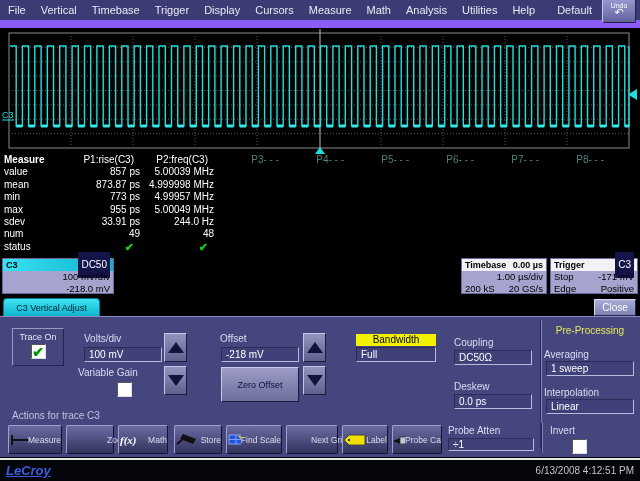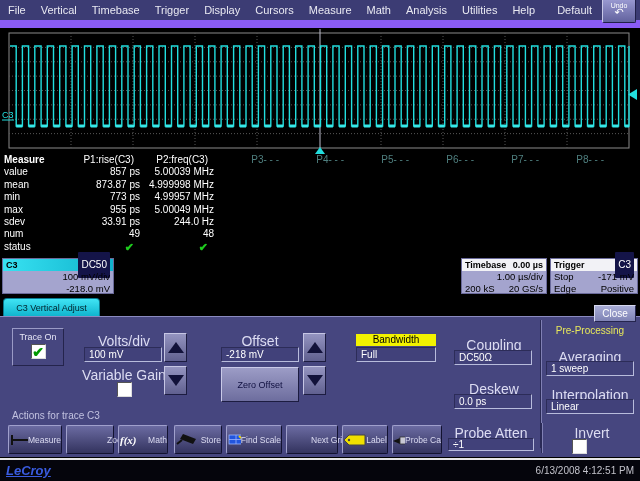--- a/index.html
+++ b/index.html
@@ -38,24 +38,24 @@
   .desc-body{font-size:9.5px;color:#000;padding:0 3px;line-height:11.5px;}
   .dline-r{text-align:right;}
   .dline-f{display:flex;justify-content:space-between;}
   
   .dialog{position:absolute;left:0;top:296px;width:640px;height:161px;background:#000;}
   .dlg-body{position:absolute;left:0;top:20px;width:640px;height:141px;background:#46467f;
             border-top:1px solid #8a8ac0;box-sizing:border-box;}
   .dlg-tab{position:absolute;left:3px;top:2px;width:97px;height:18px;background:linear-gradient(180deg,#40e4f4,#10b4ce);
            border-radius:4px 4px 0 0;border:1px solid #0a7a90;border-bottom:none;color:#00222a;
            font-size:9px;display:flex;align-items:center;justify-content:center;box-sizing:border-box;}
-  .close-btn{position:absolute;left:594px;top:9px;width:42px;height:17px;background:linear-gradient(180deg,#a8acd6,#7e82b4);
+  .close-btn{position:absolute;left:594px;top:3px;width:42px;height:17px;background:linear-gradient(180deg,#a8acd6,#7e82b4);
              border:1px solid;border-color:#d6d8ee #25254e #25254e #d6d8ee;color:#fff;font-size:10px;
              display:flex;align-items:center;justify-content:center;box-sizing:border-box;}
-  .dlabel{position:absolute;font-size:14px;color:#dcdcf2;text-align:center;}
+  .dlabel{position:absolute;font-size:10px;color:#dcdcf2;text-align:left;}
   .field{position:absolute;background:#41417a;border:1px solid;border-color:#2c2c58 #b8bcdc #b8bcdc #2c2c58;
          color:#fff;font-size:10px;line-height:13px;padding-left:4px;box-sizing:border-box;text-align:left;}
   .group{position:absolute;border:1px solid;border-color:#9a9ac6 #24244c #24244c #9a9ac6;
          display:flex;flex-direction:column;align-items:center;padding-top:3px;box-sizing:border-box;}
   .group .glabel{font-size:9px;color:#e6e6f6;}
   .checkbox{width:15px;height:15px;background:#fff;border:1px solid;border-color:#555 #ddd #ddd #555;
             box-sizing:border-box;display:flex;align-items:center;justify-content:center;margin-top:2px;}
   .checkbox .ck{color:#009900;font-weight:900;font-size:14px;line-height:10px;}
   .cb-abs{position:absolute;}
   .spin{position:absolute;width:23px;height:29px;background:linear-gradient(180deg,#9494c0,#60608f);

